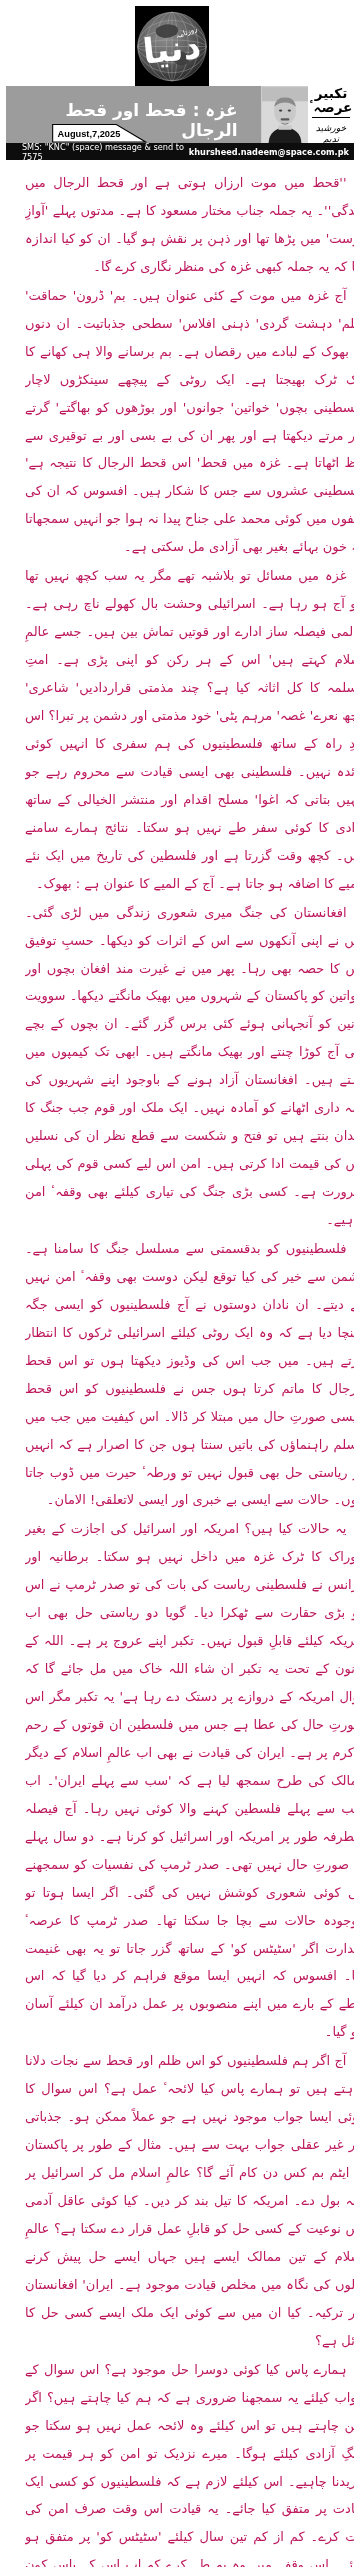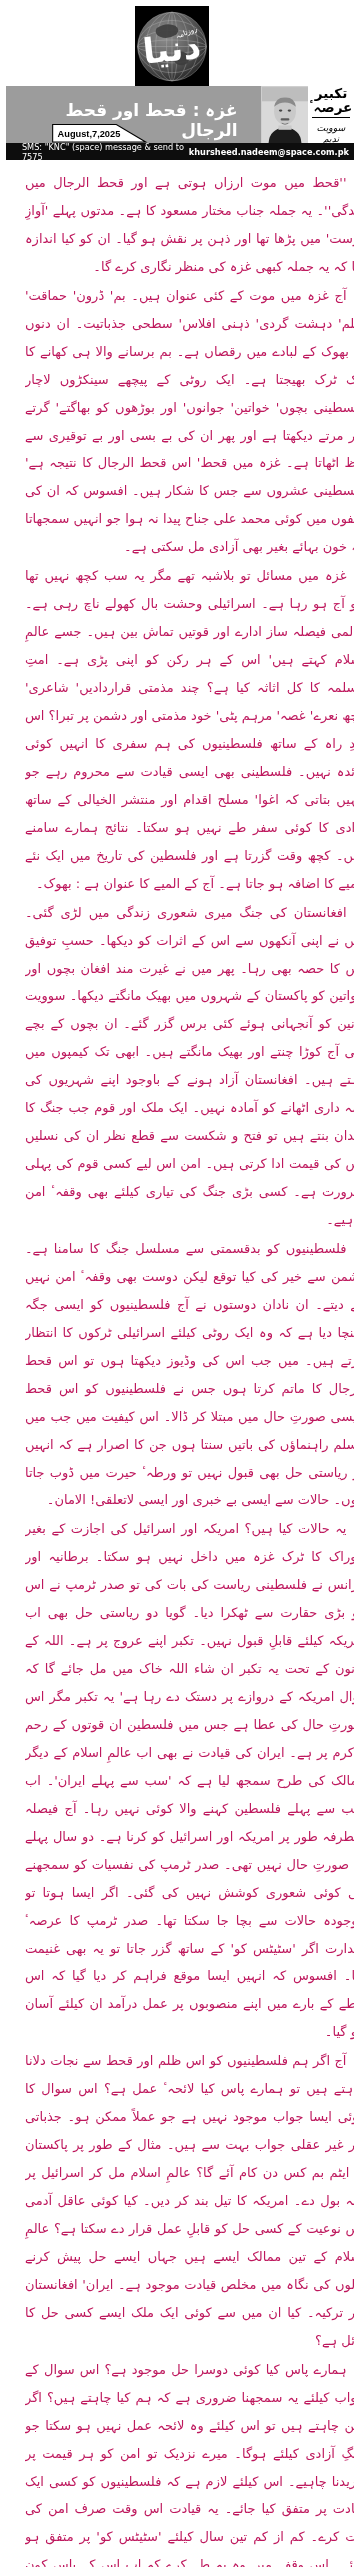--- a/index.html
+++ b/index.html
@@ -90,21 +90,21 @@
       <rect x="34" y="57" width="16" height="4" rx="2" fill="#5a5a5a"></rect>
       <path d="M36 66 q6 4 12 0" stroke="#6e6e6e" stroke-width="1.5" fill="none"></path>
       <rect x="30" y="70" width="24" height="8" fill="#c9c9c9"></rect>
     </svg>
   </div>
 
   <div class="author-block">
     <div class="col-name">تکبیر</div>
     <div class="col-name">عرصہٴ</div>
     <div class="col-underline"></div>
-    <div class="author-sig">سوویت ندیم</div>
+    <div class="author-sig">خورشید ندیم</div>
   </div>
 
   <div class="smsbar">
     <span class="sms">SMS: "KNC" (space) message &amp; send to 7575</span>
     <span class="email">khursheed.nadeem@space.com.pk</span>
   </div>
 
   <div class="article">
       <p>''قحط میں موت ارزاں ہوتی ہے اور قحط الرجال میں زندگی''۔ یہ جملہ جناب مختار مسعود کا ہے۔ مدتوں پہلے 'آوازِ دوست' میں پڑھا تھا اور ذہن پر نقش ہو گیا۔ ان کو کیا اندازہ تھا کہ یہ جملہ کبھی غزہ کی منظر نگاری کرے گا۔</p>
       <p>آج غزہ میں موت کے کئی عنوان ہیں۔ بم' ڈرون' حماقت' ظلم' دہشت گردی' ذہنی افلاس' سطحی جذباتیت۔ ان دنوں یہ بھوک کے لبادے میں رقصاں ہے۔ بم برسانے والا ہی کھانے کا ایک ٹرک بھیجتا ہے۔ ایک روٹی کے پیچھے سینکڑوں لاچار فلسطینی بچوں' خواتین' جوانوں' اور بوڑھوں کو بھاگتے' گرتے اور مرتے دیکھتا ہے اور پھر ان کی بے بسی اور بے توقیری سے حظ اٹھاتا ہے۔ غزہ میں قحط' اس قحط الرجال کا نتیجہ ہے' فلسطینی عشروں سے جس کا شکار ہیں۔ افسوس کہ ان کی صفوں میں کوئی محمد علی جناح پیدا نہ ہوا جو انہیں سمجھاتا کہ خون بہائے بغیر بھی آزادی مل سکتی ہے۔</p>

